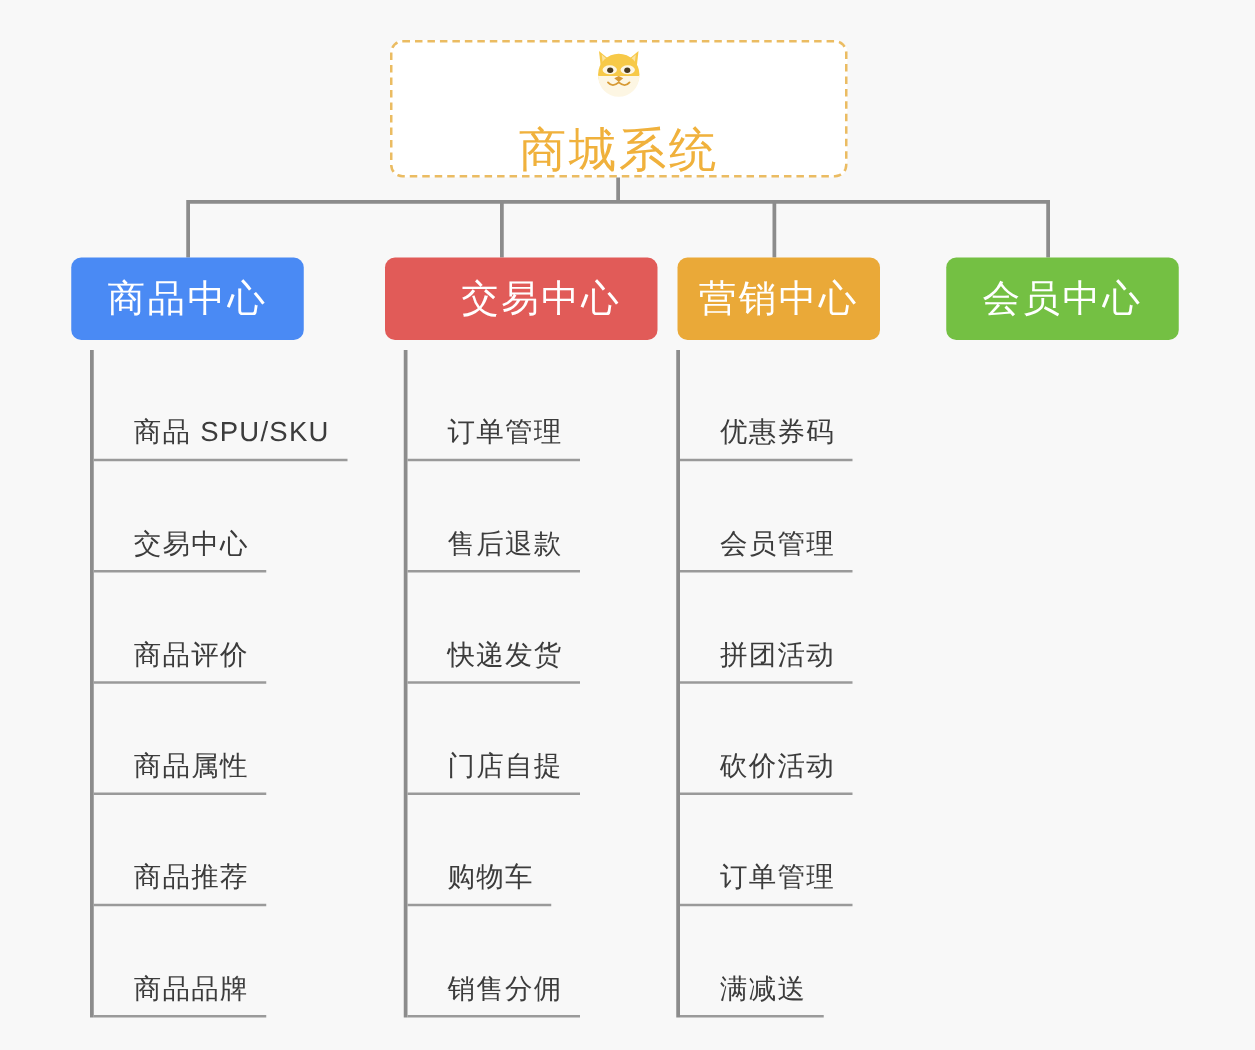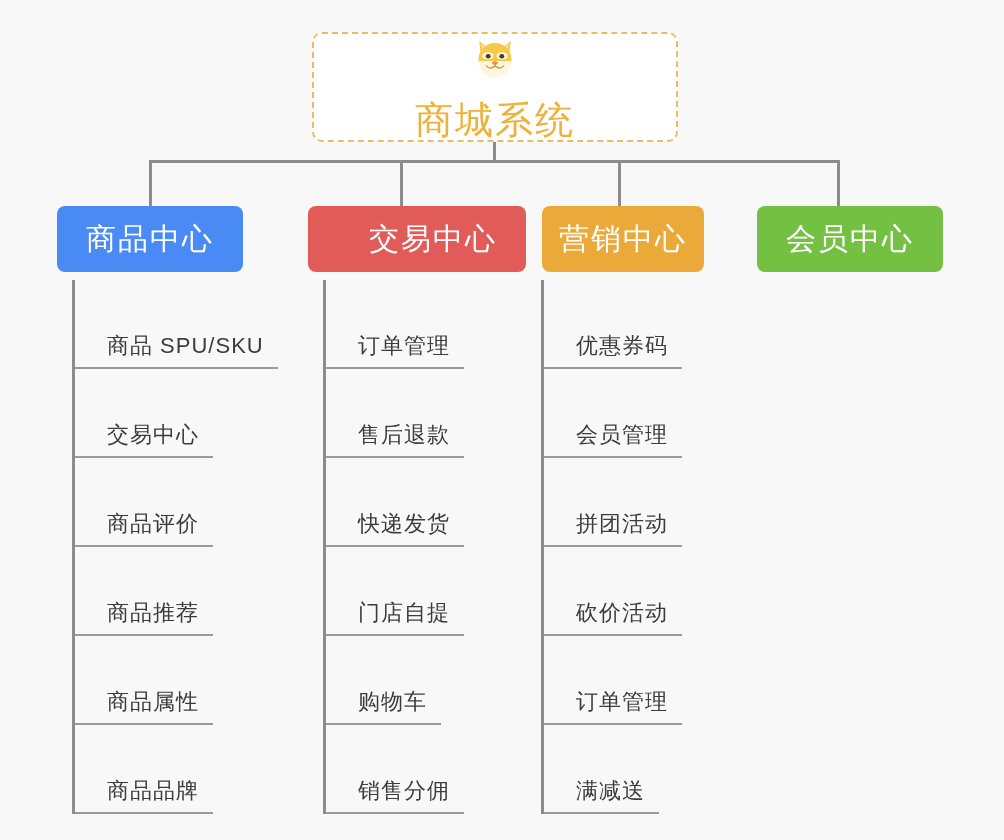--- a/index.html
+++ b/index.html
@@ -146,24 +146,24 @@
       <div class="leaf-item">
         <span class="leaf-label">商品 SPU/SKU</span>
       </div>
       <div class="leaf-item">
         <span class="leaf-label">交易中心</span>
       </div>
       <div class="leaf-item">
         <span class="leaf-label">商品评价</span>
       </div>
       <div class="leaf-item">
+        <span class="leaf-label">商品属性</span>
+      </div>
+      <div class="leaf-item">
         <span class="leaf-label">商品推荐</span>
-      </div>
-      <div class="leaf-item">
-        <span class="leaf-label">商品属性</span>
       </div>
       <div class="leaf-item">
         <span class="leaf-label">商品品牌</span>
       </div>
     </div>
   <div class="leaf-col" style="left: 323px;">
       <div class="leaf-item">
         <span class="leaf-label">订单管理</span>
       </div>
       <div class="leaf-item">

